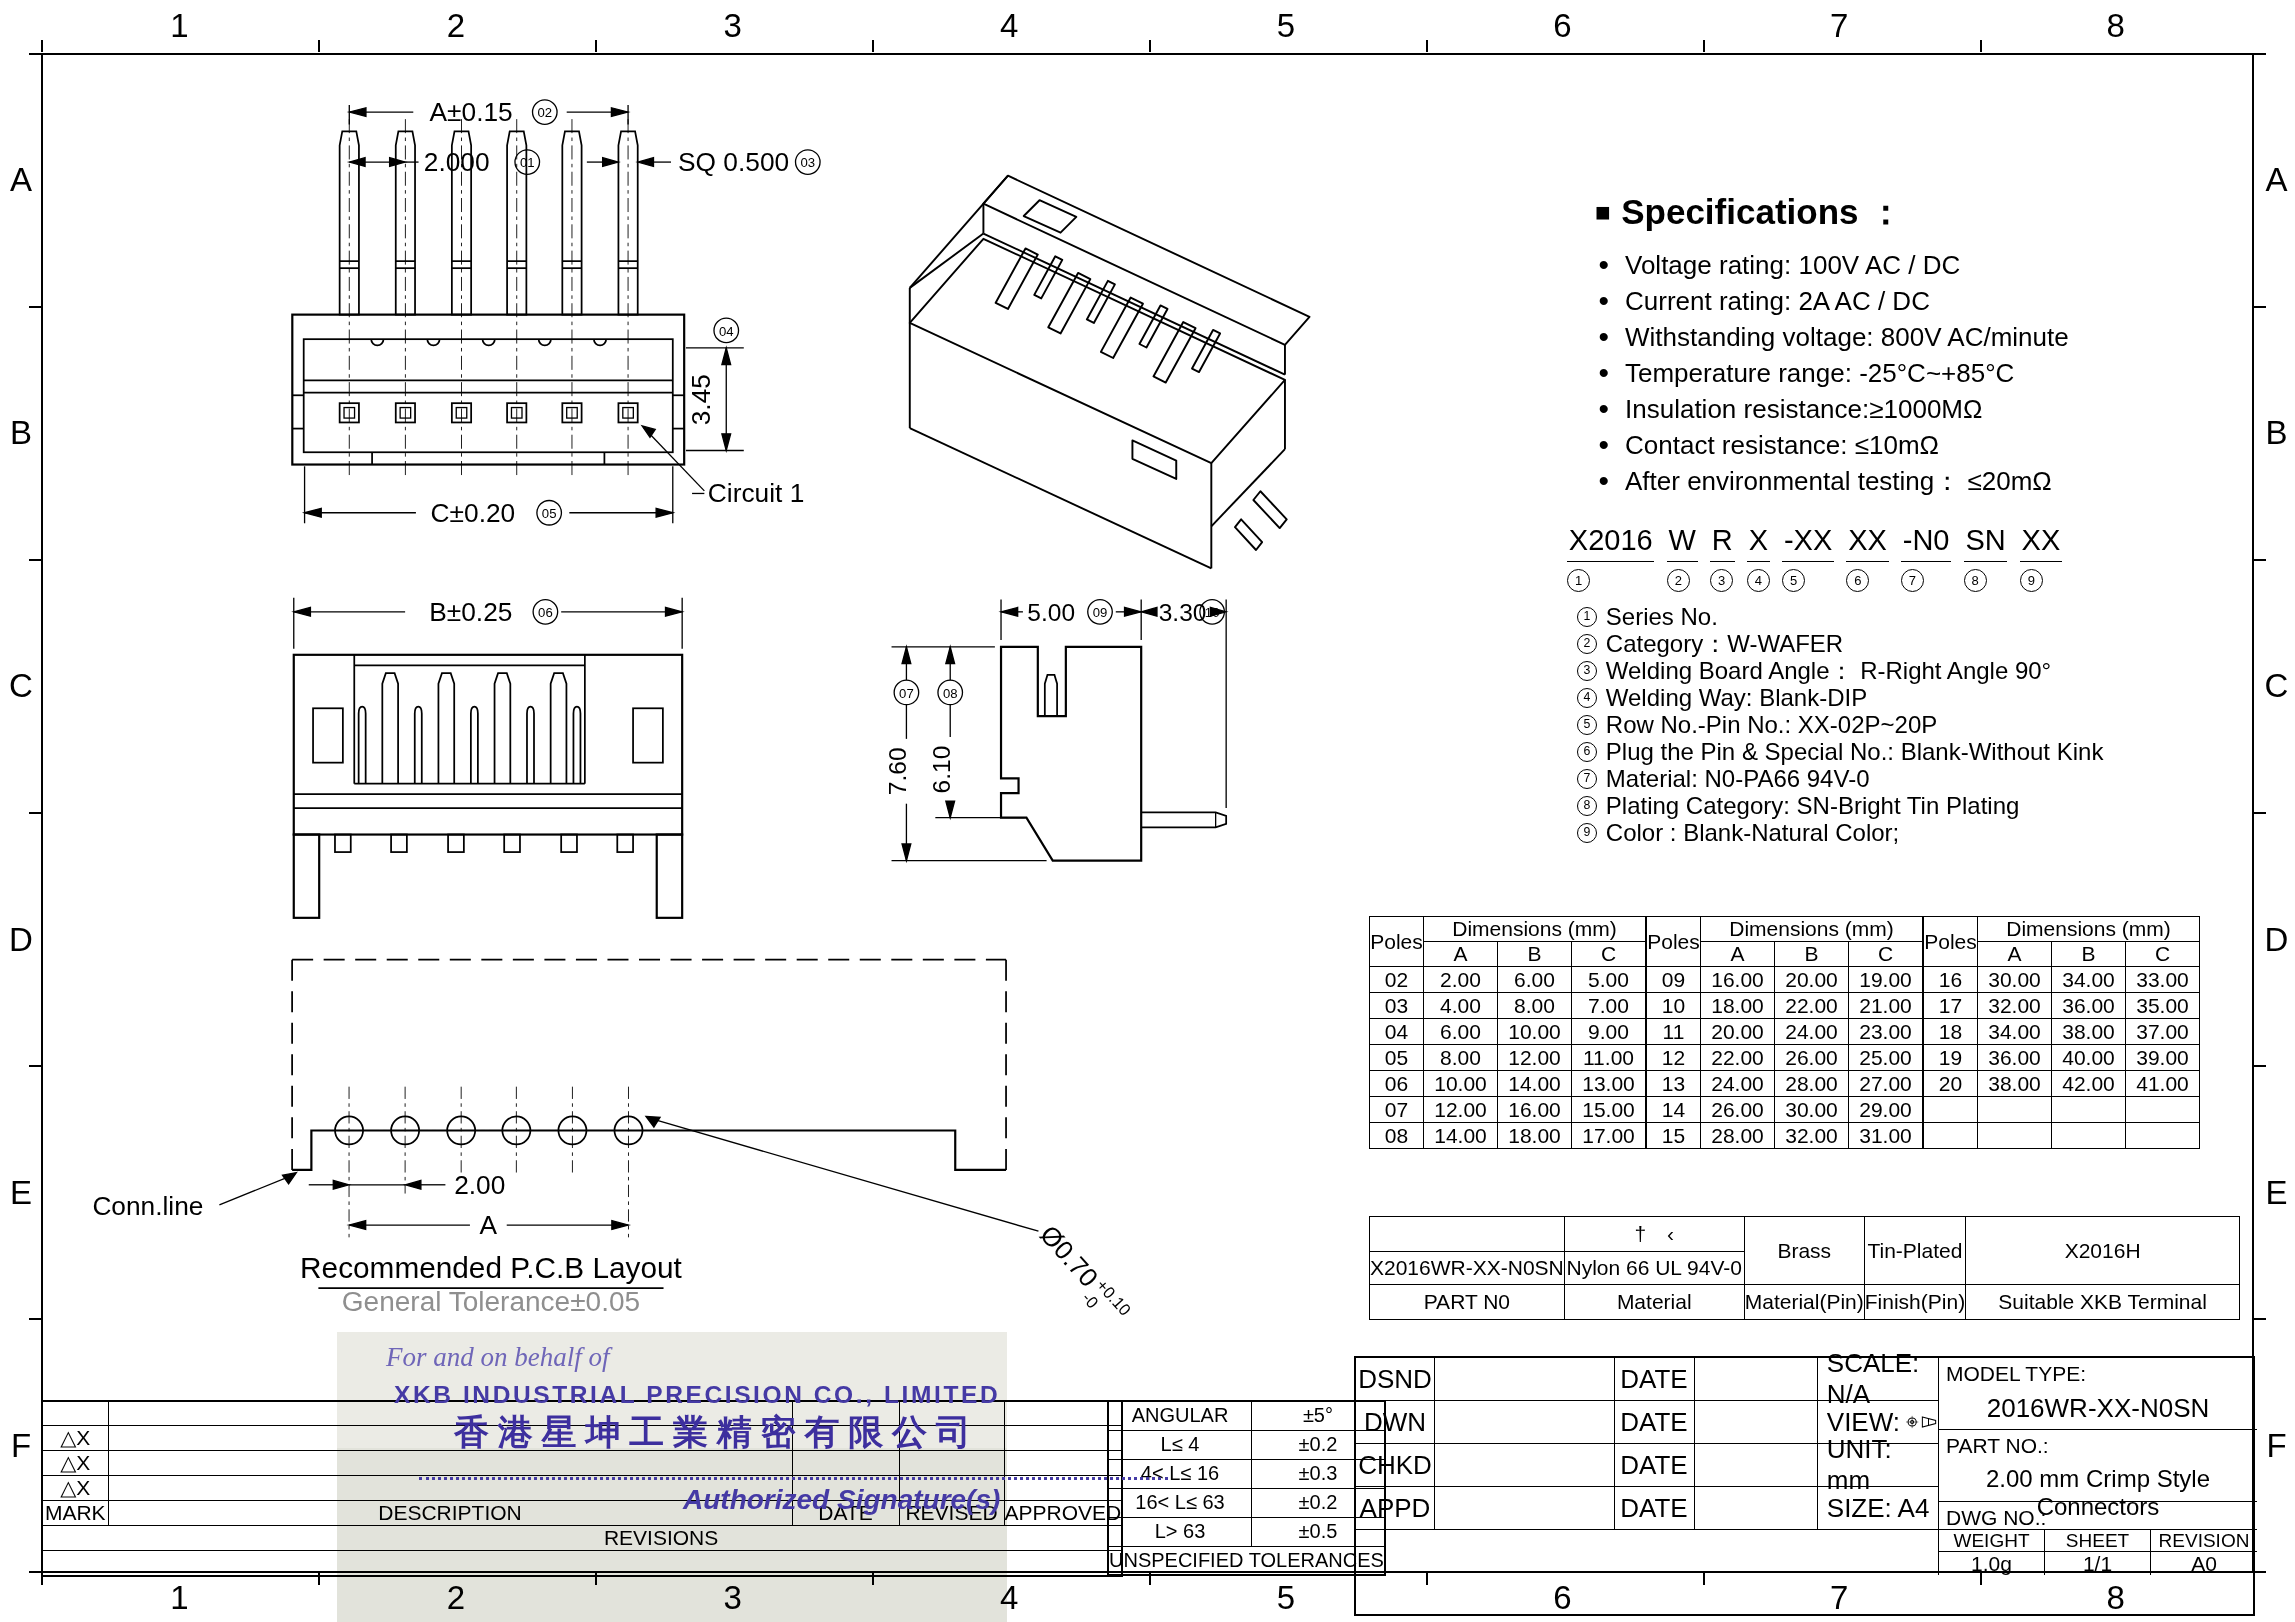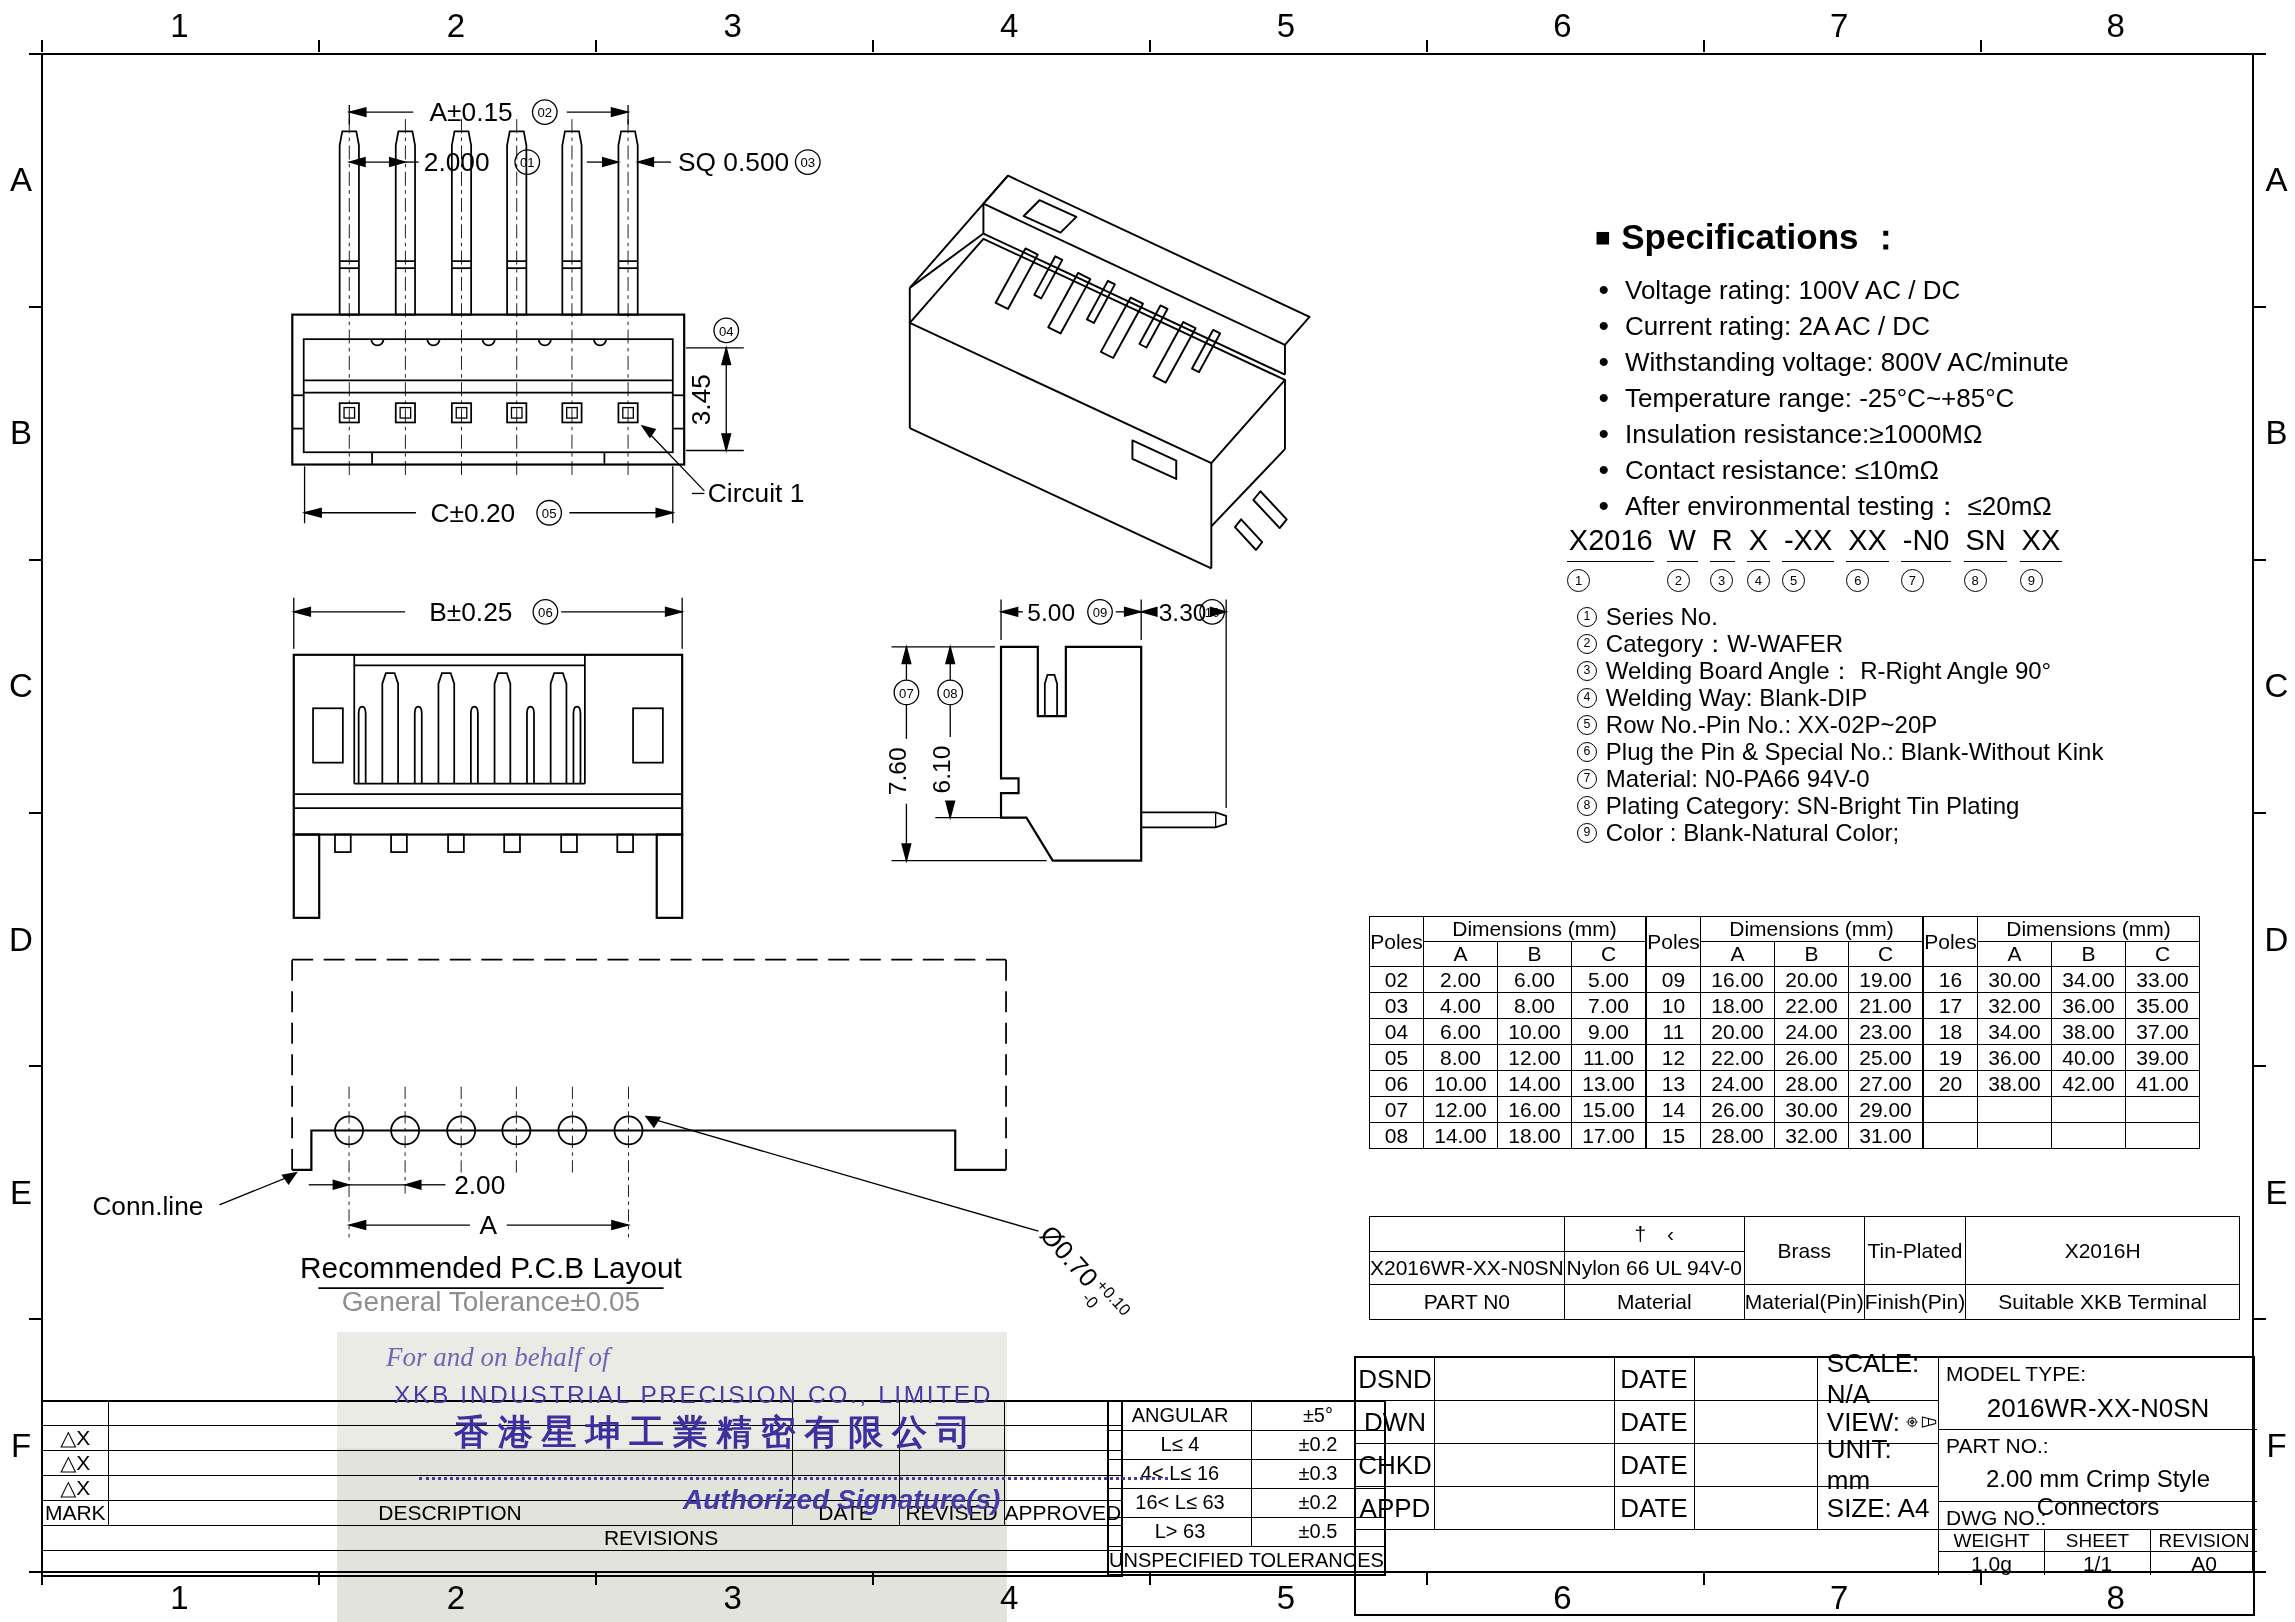--- a/index.html
+++ b/index.html
@@ -40,42 +40,42 @@
           display:flex; align-items:center; justify-content:center; }
   .cell.nr { border-right:none; } .cell.nb { border-bottom:none; }
   .lab { font-size:26px; }
   .slab { font-size:26px; justify-content:flex-start; padding-left:8.8px; }
   .mtcell { flex-direction:column; align-items:flex-start; justify-content:flex-start; padding:3.5px 7px; }
   .mtcell .small { font-size:21px;text-align:center; }
   .mtcell .big { width:100%; text-align:center; font-size:26px; margin-top:7px; }
 
   
   .specs { position:absolute; left:1595px; top:189px; width:569px; }
-  .specs h1 { font-size:35px; font-weight:bold; display:flex; align-items:center;margin-top:25px; }
+  .specs h1 { font-size:35px; font-weight:bold; display:flex; align-items:center; }
   .specs h1::before { content:"■"; font-size:26px; margin-right:10.5px; }
   .specs ul { list-style:none; margin-top:10.5px; }
   .specs li { font-size:26px; line-height:36px; padding-left:30px; position:relative; }
   .specs li::before { content:"•"; position:absolute; left:3.5px; font-size:30px; }
 
   
   .pcode { position:absolute; left:1567px; top:524px; display:flex; align-items:flex-start; gap:12.3px; }
   .seg { display:flex; flex-direction:column; align-items:flex-start; }
   .seg .t { font-size:29px; border-bottom:1.8px solid #000; padding:0 1.8px 3.5px 1.8px; }
   .cnum { display:inline-flex; align-items:center; justify-content:center; width:23px; height:23px;
           border:1.8px solid #000; border-radius:50%; font-size:13px; margin-top:7px; flex:none; }
   .legend { position:absolute; left:1577px; top:603px; }
   .legend div { font-size:24px; line-height:27px; display:flex; align-items:center; }
   .legend .cnum { width:20px; height:20px; margin:0 8.8px 0 0; font-size:12.3px; }
 
   
   .stampbg { position:absolute; left:337px; top:1332px; width:670px; height:291px;
              background:linear-gradient(#ebebe5 0 40%, #e2e3db 40% 100%); }
   .stamp { position:absolute; z-index:3; color:#453aa5; }
   .st1 { left:386px; top:1342px; font-family:"Liberation Serif", serif; font-style:italic; font-size:27px; color:#6f66b8; }
-  .st2 { left:394px; top:1381px; font-weight:normal; font-size:24.5px; letter-spacing:2.6px; }
+  .st2 { left:394px; top:1381px; font-weight:bold; font-size:24.5px; letter-spacing:2.6px; }
   .st3 { left:454px; top:1409px; font-weight:bold; font-size:35px; letter-spacing:8.8px; color:#3d2f9e; }
   .stdot { left:419px; top:1477px; width:749px; height:0; border-top:3.5px dotted #453aa5; }
   .st4 { left:683px; top:1484px; font-weight:bold; font-style:italic; font-size:28px; }
 
   svg text { font-family:"Liberation Sans", sans-serif; fill:#000; stroke:none; }
   .gray { fill:#8f8f8f; }
 </style>
 </head>
 <body>
 

